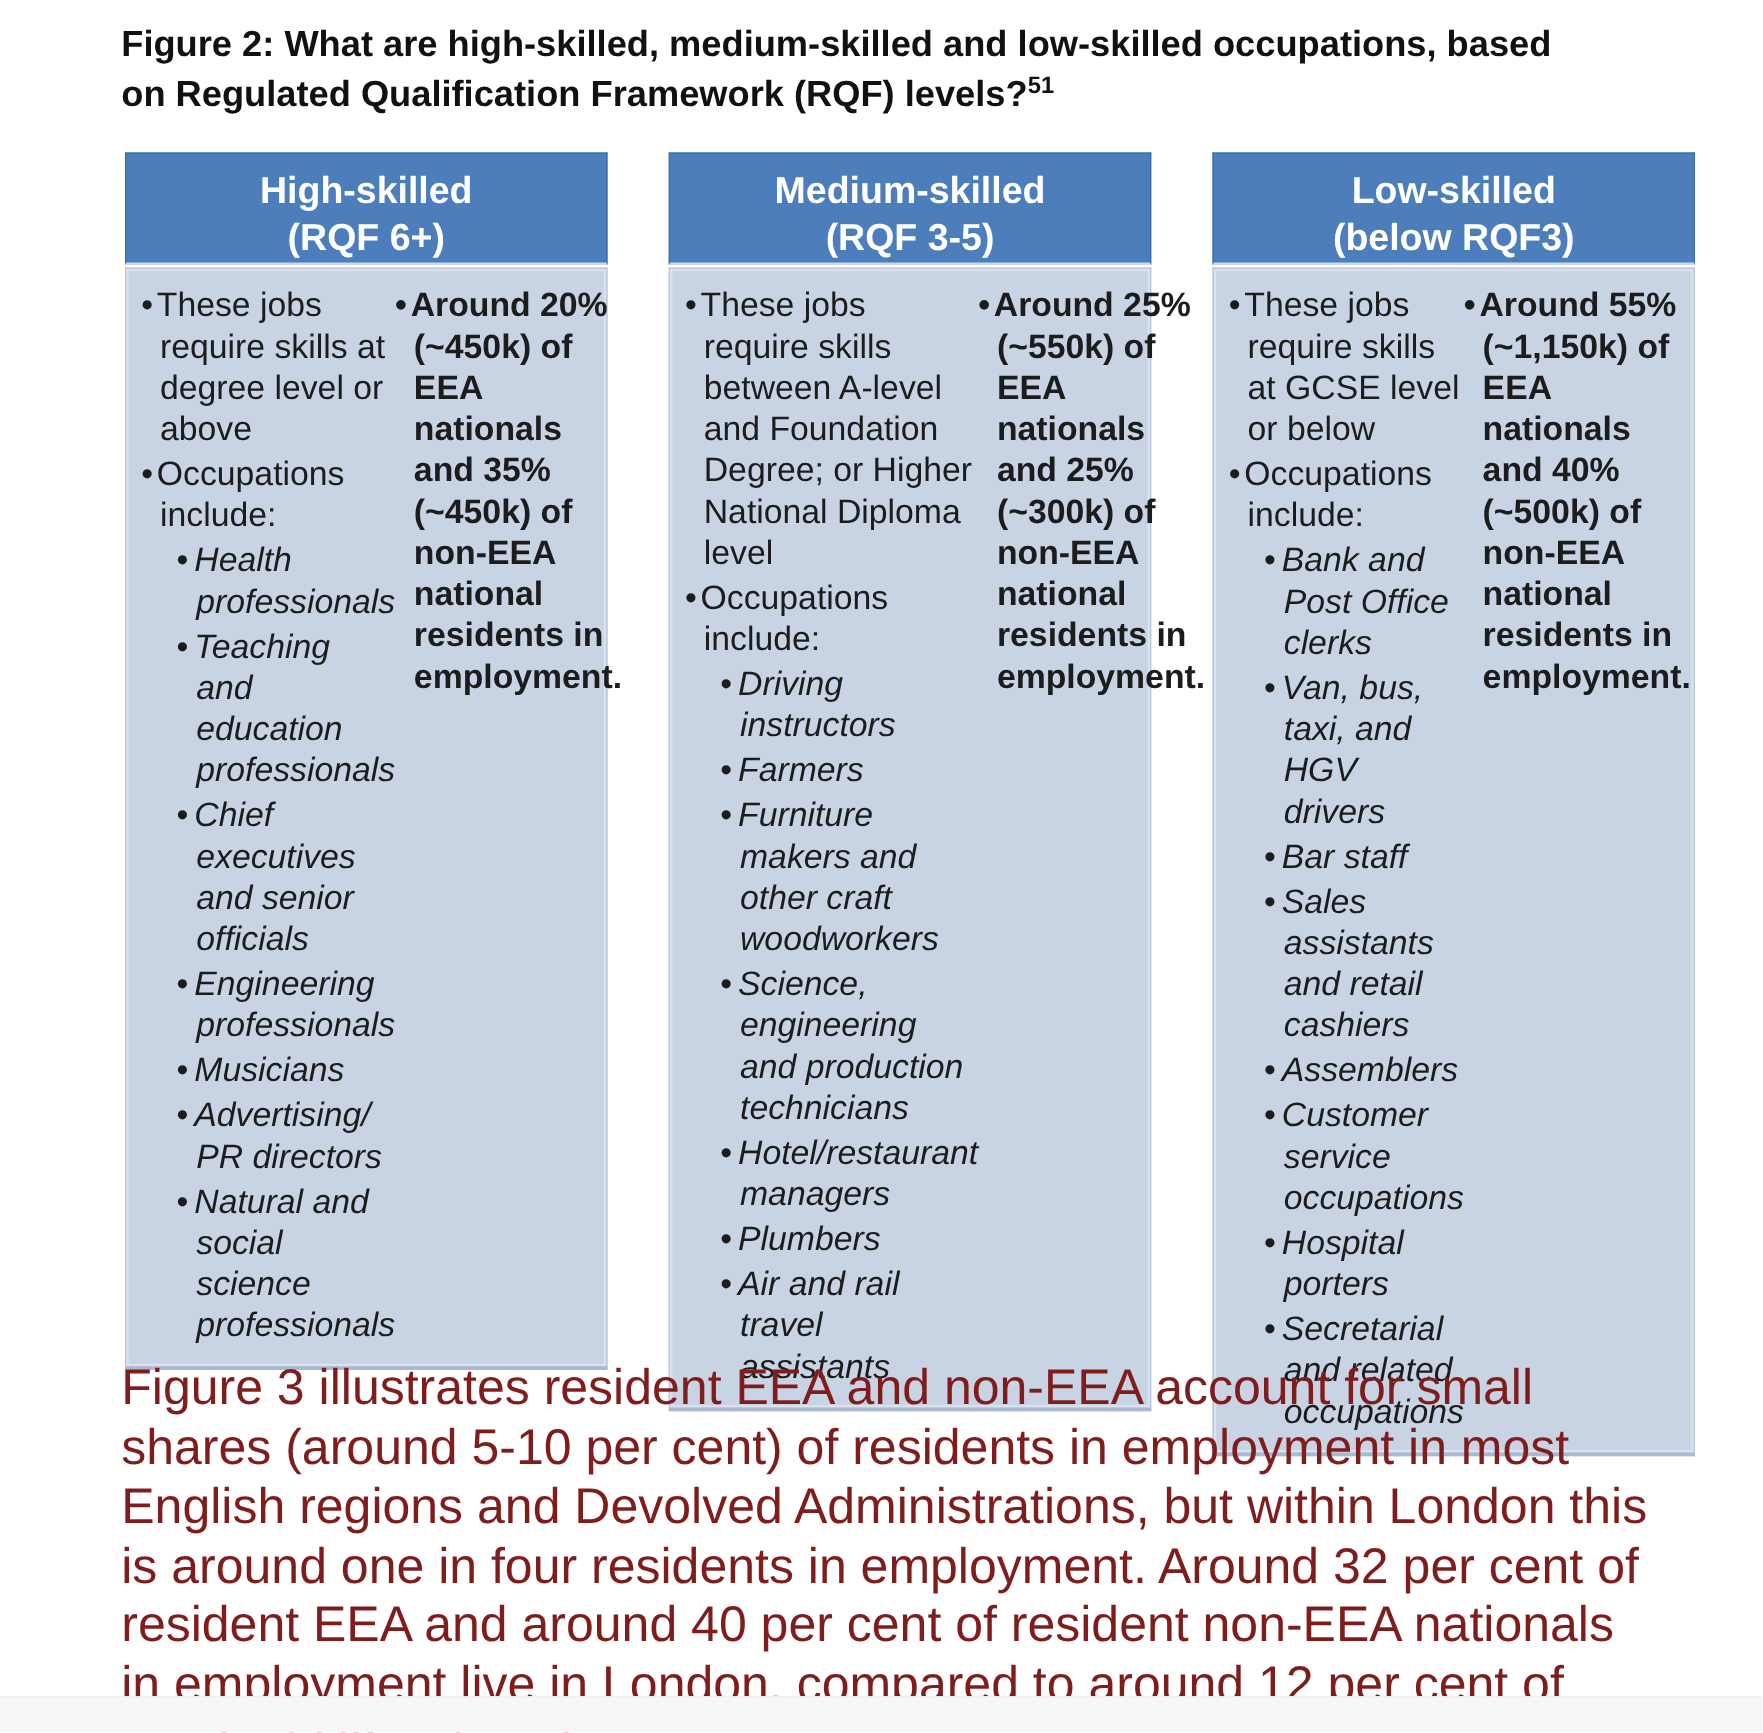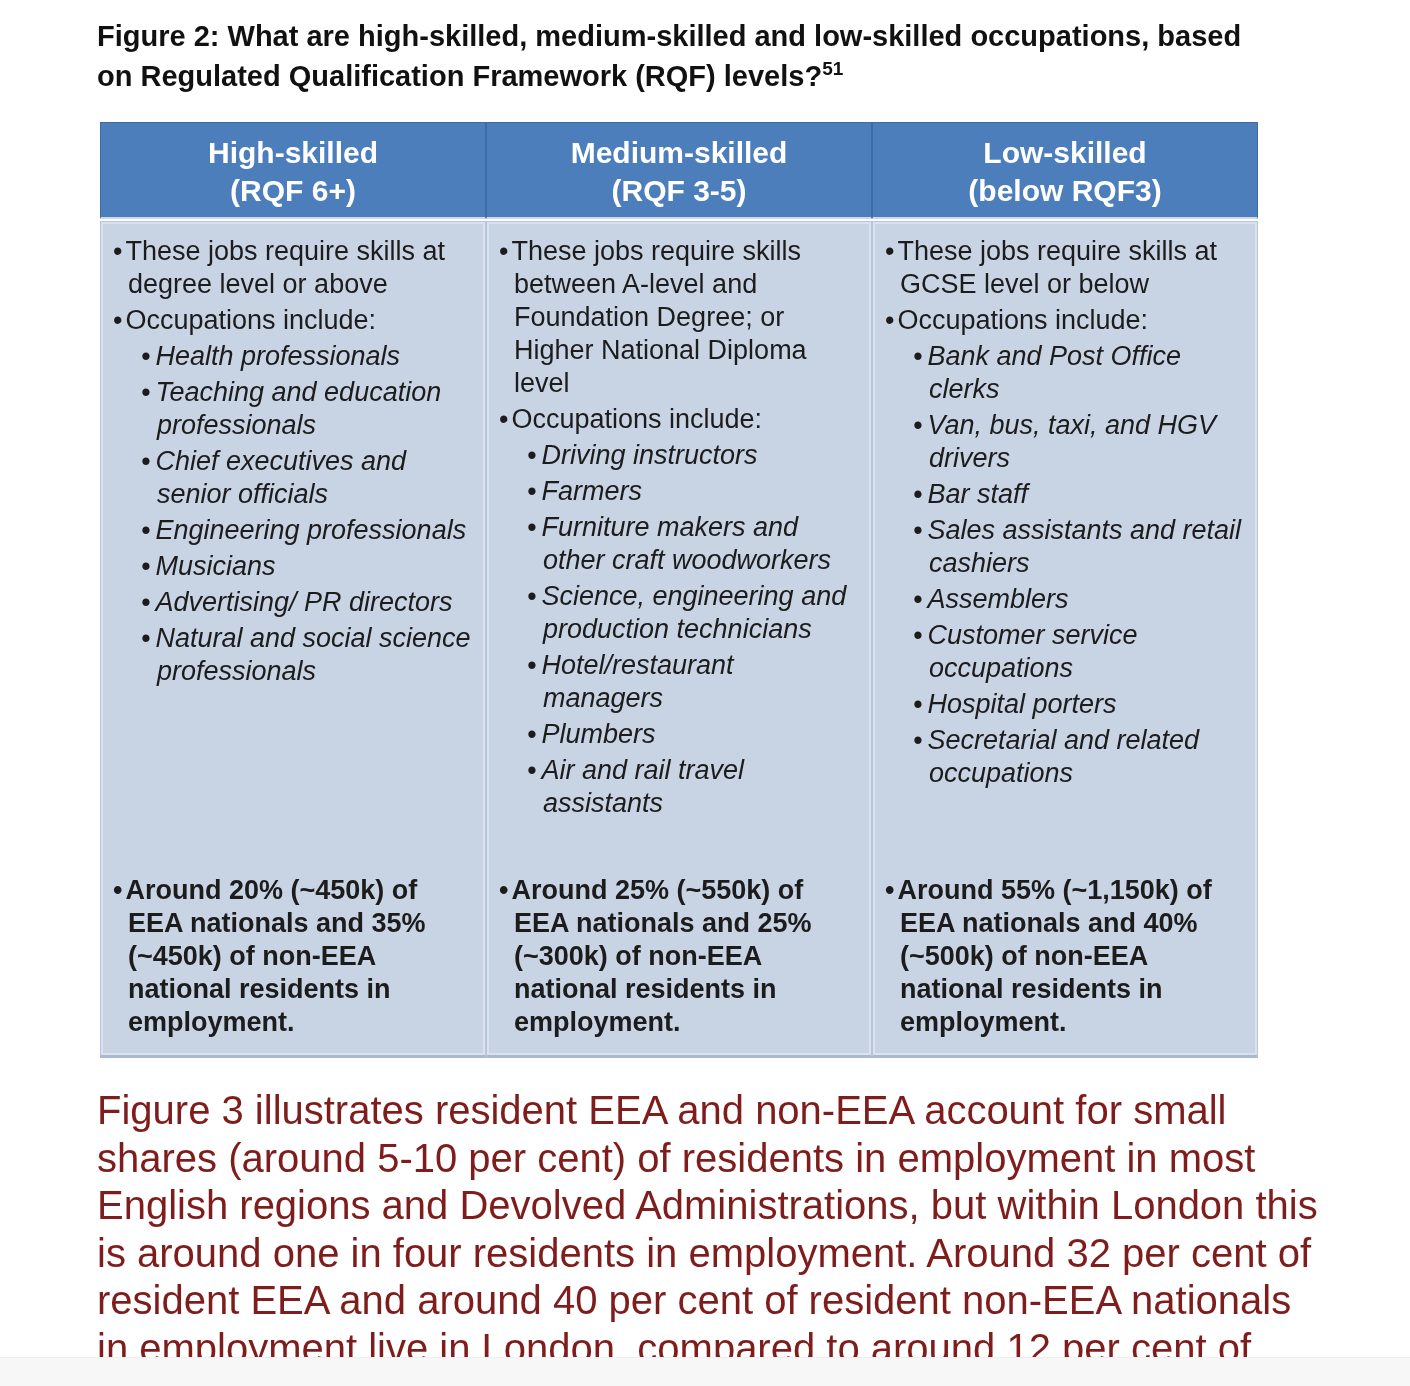--- a/index.html
+++ b/index.html
@@ -33,20 +33,21 @@
     font-size: 19px;
     line-height: 0;
   }
 
   
   .cols {
     position: absolute;
     left: 100px;
     top: 122px;
     display: flex;
+    gap: 49px;
   }
   .col {
     width: 386px;
     height: 936px;
     display: flex;
     flex-direction: column;
     box-sizing: border-box;
   }
   .col-head {
     box-sizing: border-box;
@@ -64,21 +65,21 @@
   .col-body {
     box-sizing: border-box;
     flex: 1;
     margin-top: 2px;
     background: var(--panel_bg, #c8d3e4);
     border: 1px solid #b9c5da;
     border-bottom: 3px solid #aab9d2;
     box-shadow: inset 0 0 0 2px rgba(255,255,255,0.35);
     padding: 10px 12px 16px 12px;
     display: flex;
-    flex-direction: column;
+    flex-direction: row;
     justify-content: space-between;
     font-size: 27px;
     line-height: 33px;
     color: #1c1c1c;
   }
   .b1 {
     padding-left: 15px;
     text-indent: -15px;
     margin-top: 3px;
   }

